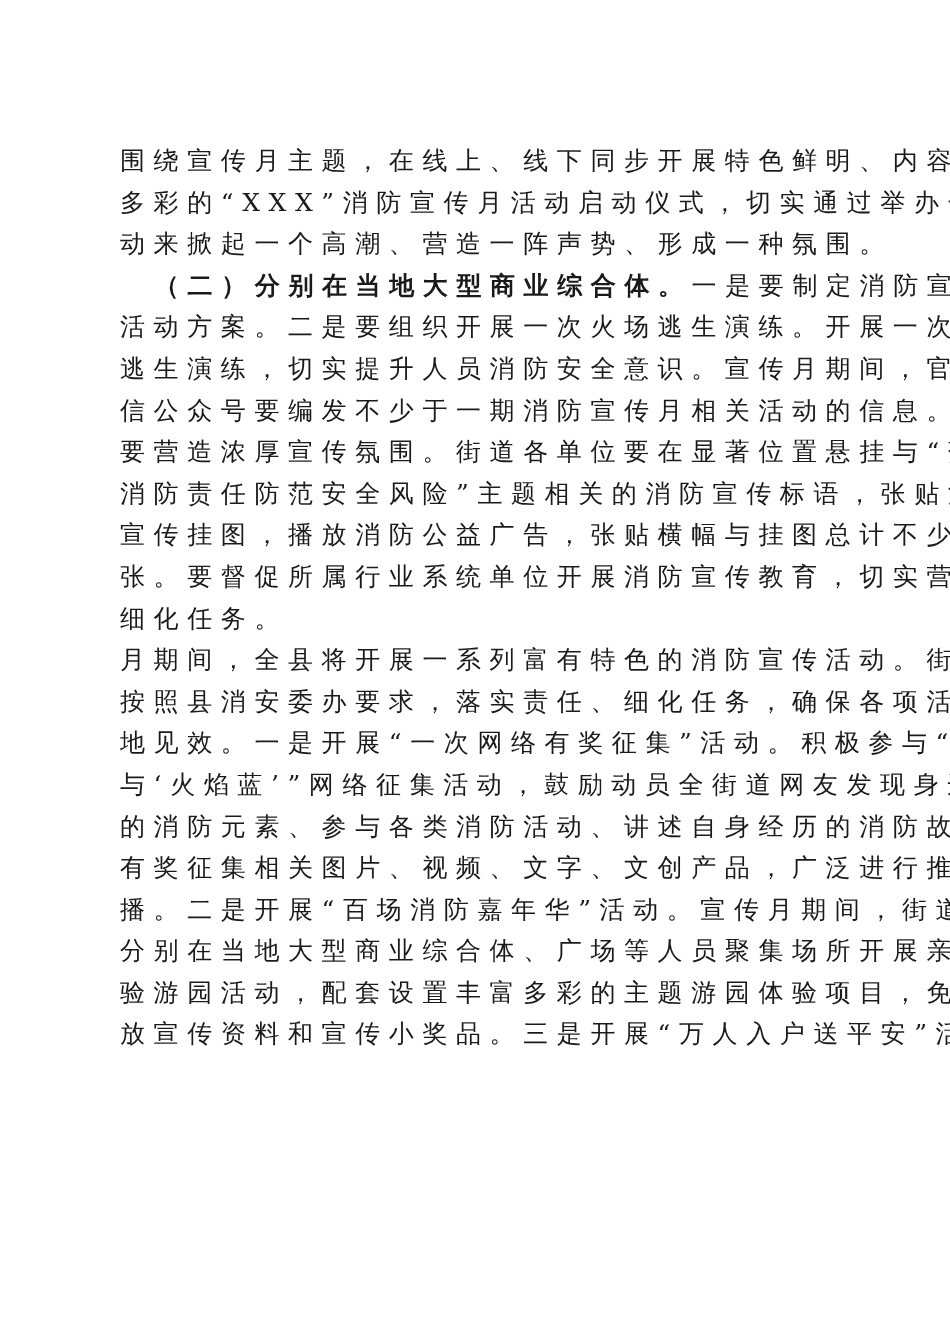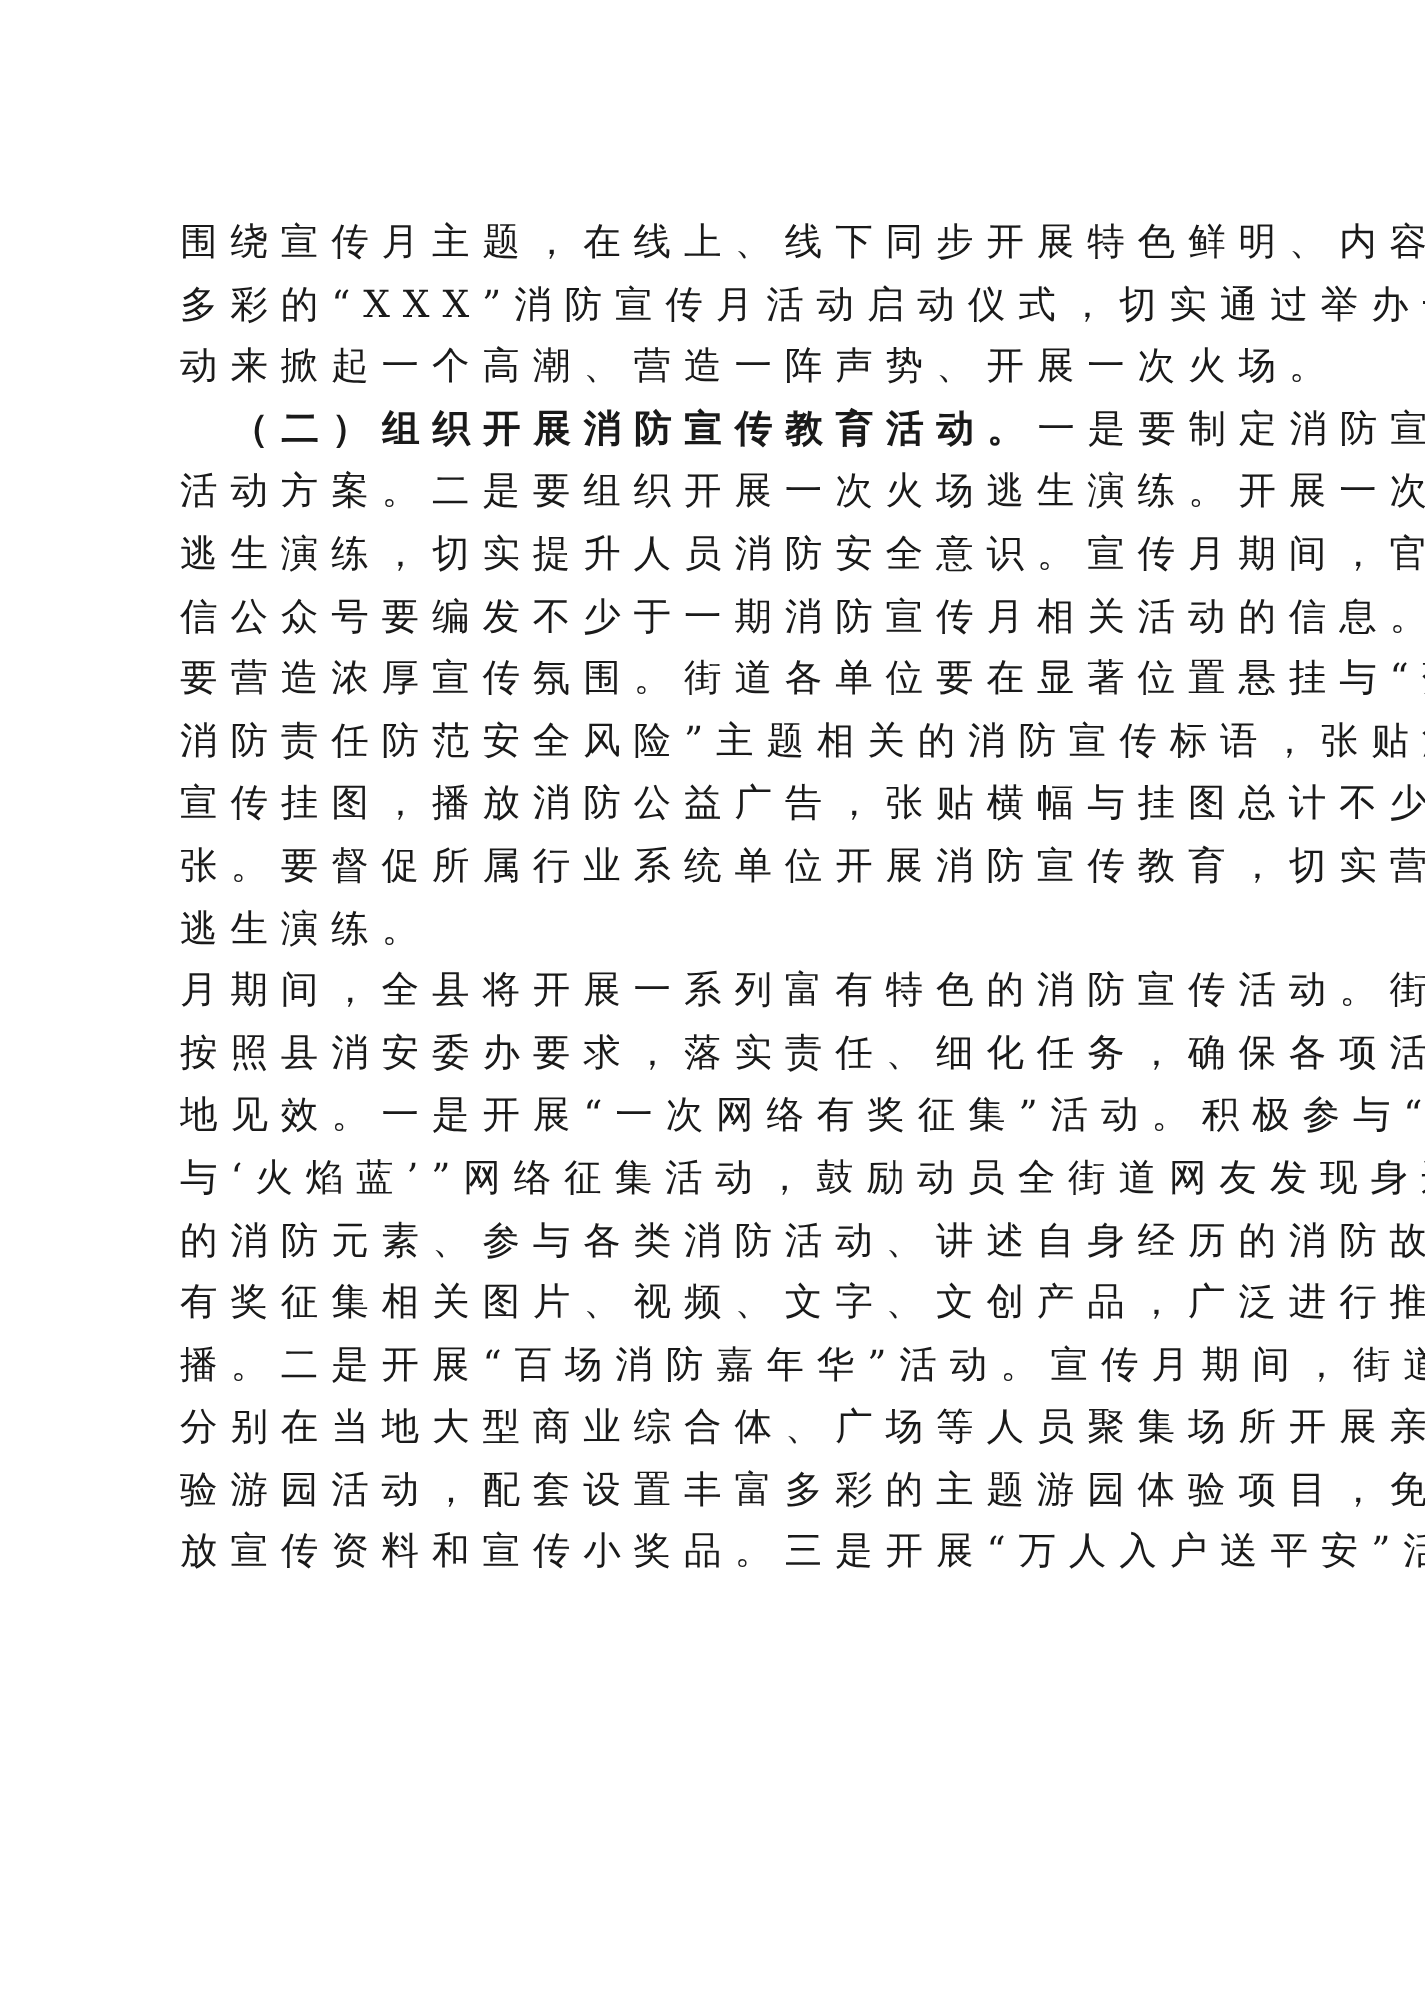--- a/index.html
+++ b/index.html
@@ -23,33 +23,33 @@
 </style>
 </head>
 <body>
 
 <div class="page">
   <div class="content">
 
     <div>
       <div class="line">围绕宣传月主题，在线上、线下同步开展特色鲜明、内容丰富</div>
       <div class="line">多彩的“XXX”消防宣传月活动启动仪式，切实通过举办一次活</div>
-      <div class="line">动来掀起一个高潮、营造一阵声势、开展一次火场。</div>
+      <div class="line">动来掀起一个高潮、营造一阵声势、形成一种氛围。</div>
     </div>
 
     <div>
-      <div class="line indent"><span class="bold">（二）组织开展消防宣传教育活动。</span><span>一是要制定消防宣传月</span></div>
+      <div class="line indent"><span class="bold">（二）分别在当地大型商业综合体。</span><span>一是要制定消防宣传月</span></div>
       <div class="line">活动方案。二是要组织开展一次火场逃生演练。开展一次火场</div>
       <div class="line">逃生演练，切实提升人员消防安全意识。宣传月期间，官方微</div>
       <div class="line">信公众号要编发不少于一期消防宣传月相关活动的信息。三是</div>
       <div class="line">要营造浓厚宣传氛围。街道各单位要在显著位置悬挂与“落实</div>
       <div class="line">消防责任防范安全风险”主题相关的消防宣传标语，张贴消防</div>
       <div class="line">宣传挂图，播放消防公益广告，张贴横幅与挂图总计不少于XX</div>
       <div class="line">张。要督促所属行业系统单位开展消防宣传教育，切实营造浓</div>
-      <div class="line">逃生演练。</div>
+      <div class="line">细化任务。</div>
     </div>
 
     <div>
       <div class="line">月期间，全县将开展一系列富有特色的消防宣传活动。街道要</div>
       <div class="line">按照县消安委办要求，落实责任、细化任务，确保各项活动落</div>
       <div class="line">地见效。一是开展“一次网络有奖征集”活动。积极参与“我</div>
       <div class="line">与‘火焰蓝’”网络征集活动，鼓励动员全街道网友发现身边</div>
       <div class="line">的消防元素、参与各类消防活动、讲述自身经历的消防故事，</div>
       <div class="line">有奖征集相关图片、视频、文字、文创产品，广泛进行推广传</div>
       <div class="line">播。二是开展“百场消防嘉年华”活动。宣传月期间，街道要</div>

